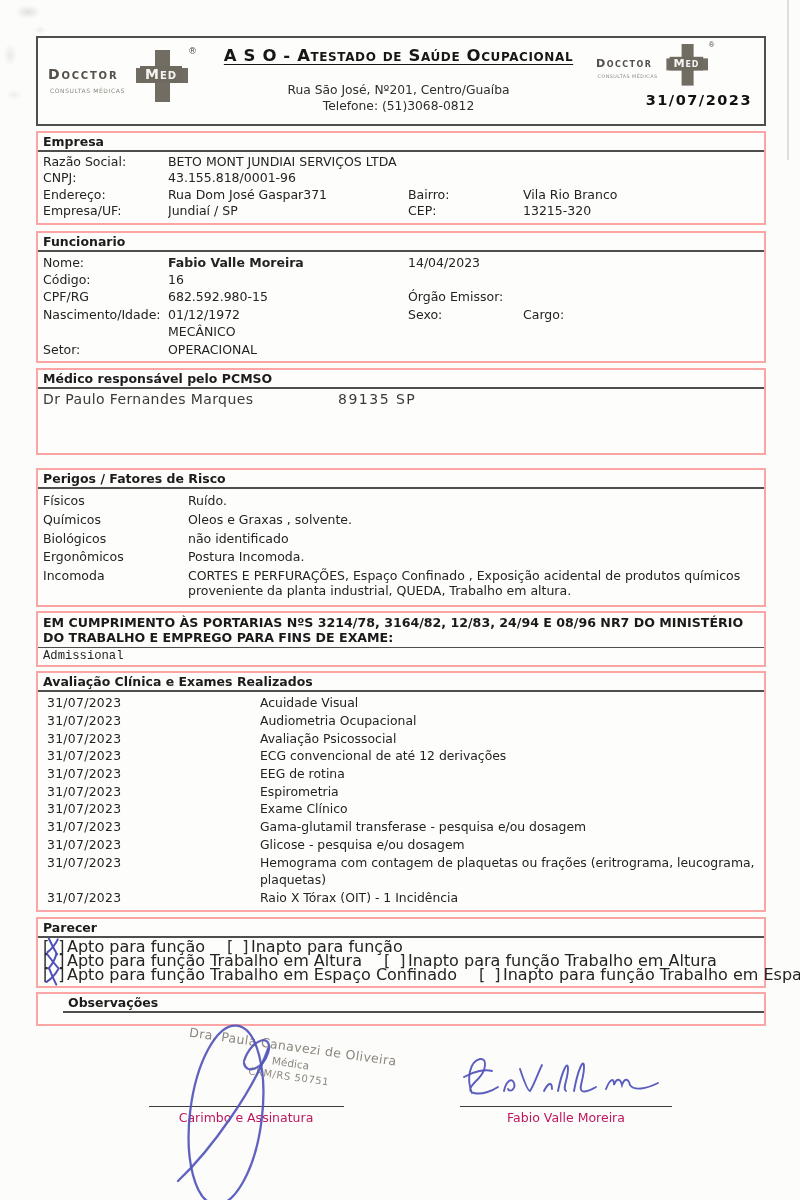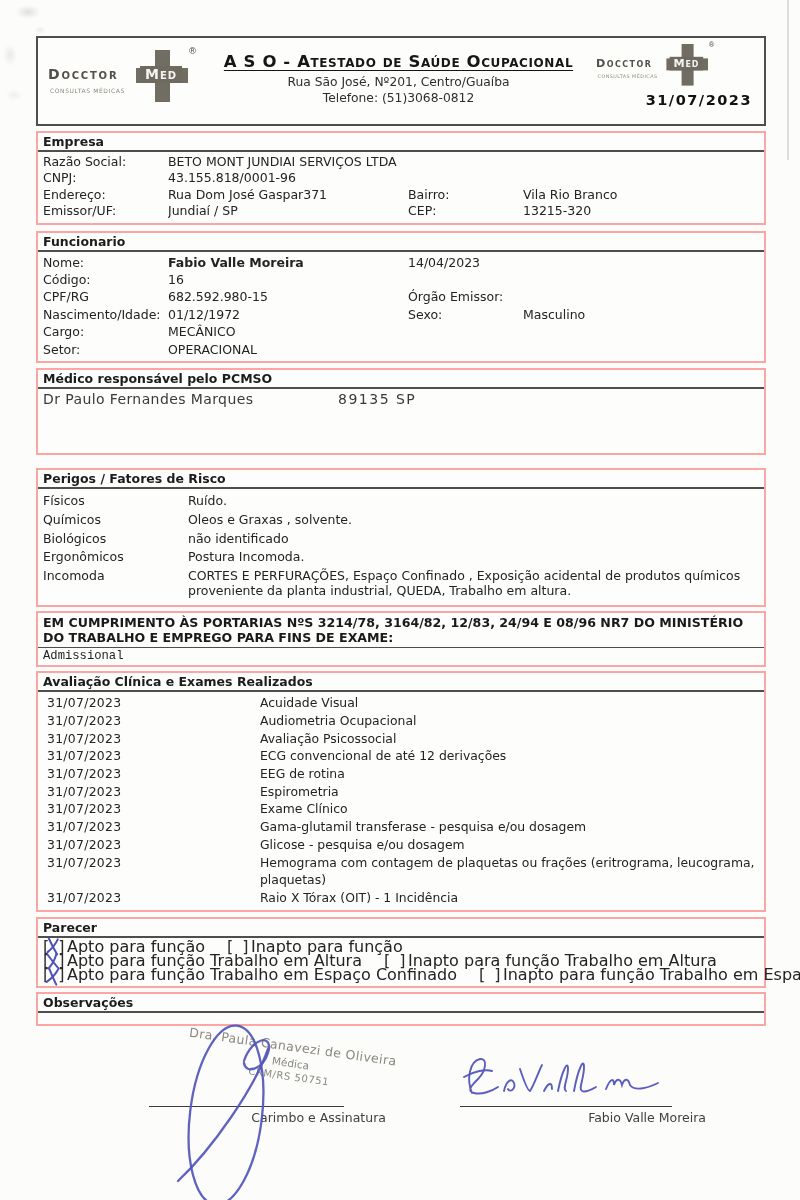--- a/index.html
+++ b/index.html
@@ -18,24 +18,24 @@
   .artifact-edge { position:absolute; right:11px; top:0; width:2px; height:160px; background:#dededa; }
 
   .doc { position:absolute; left:36px; top:36px; width:730px; }
 
   
   .sec { border:2px solid #fca5a5; background:#fdfdfc; margin-bottom:5px; }
   .sec-h { font-weight:bold; font-size:12.5px; padding:1px 5px; border-bottom:2px solid #4e4e4e; color:#1c1c1c; }
 
   
   .hdr { position:relative; height:90px; border:2px solid #4e4e4e; margin-bottom:5px; background:#fdfdfc; }
-  .hdr-center { position:absolute; left:170px; right:175px; top:14px; text-align:center; }
+  .hdr-center { position:absolute; left:170px; right:175px; top:8px; text-align:center; }
   .hdr-title { font-size:16.5px; font-weight:bold; font-variant:small-caps; letter-spacing:.6px;
     text-decoration:underline; text-underline-offset:3px; color:#161616; }
-  .hdr-addr { margin-top:3px; font-size:12.3px; line-height:16px; color:#2e2e2e; }
+  .hdr-addr { margin-top:17px; font-size:12.3px; line-height:16px; color:#2e2e2e; }
   .hdr-date { position:absolute; right:12px; top:54px; font-size:14.5px; font-weight:bold; letter-spacing:1.5px; color:#111; }
 
   
   .logo { position:relative; width:150px; height:55px; }
   .logo-left { position:absolute; left:10px; top:12px; }
   .logo-right-wrap { position:absolute; right:48px; top:6px; transform:scale(.80); transform-origin:top right; }
   .logo-cross { position:absolute; left:88px; top:0; width:52px; height:52px; }
   .logo-cross:before { content:""; position:absolute; left:19px; top:0; width:15px; height:52px; background:#716d63; }
   .logo-cross:after { content:""; position:absolute; left:0; top:18px; width:52px; height:15px; background:#716d63; }
   .logo-name { position:absolute; left:0; top:16px; font-variant:small-caps; font-weight:bold;
@@ -93,21 +93,21 @@
   .stamp { position:absolute; left:120px; top:8px; width:270px; text-align:center;
     transform:rotate(8deg); color:#8b877d; }
   .stamp-l1 { font-size:12.5px; letter-spacing:.4px; }
   .stamp-l2 { font-size:10.5px; margin-top:3px; }
   .stamp-l3 { font-size:10px; margin-top:2px; letter-spacing:.6px; }
   .sig-left { position:absolute; left:70px; top:0; width:280px; text-align:center; }
   .sig-right { position:absolute; left:390px; top:0; width:280px; text-align:center; }
   .sig-line { border-top:1.5px solid #3c3c3c; margin:75px auto 0 auto; }
   .sig-left .sig-line { width:195px; }
   .sig-right .sig-line { width:212px; }
-  .sig-label { font-size:12.5px; margin-top:3px; color:#404040;text-align:right; }
+  .sig-label { font-size:12.5px; margin-top:3px; color:#be185d; }
   .pen { position:absolute; pointer-events:none; }
   .pen path, .pen ellipse { stroke:#5355bb; fill:none; stroke-linecap:round; }
   .pen-flourish { left:120px; top:-12px; width:150px; height:200px; }
   .pen-flourish path, .pen-flourish ellipse { stroke-width:2.3; opacity:.92; }
   .pen-sign { left:422px; top:18px; width:215px; height:60px; }
   .pen-sign path { stroke-width:1.9; opacity:.95; }
 </style>
 </head>
 <body>
 
@@ -149,21 +149,21 @@
       <div class="sec-h">Empresa</div>
       <div class="g4">
         <span>Razão Social:</span>
         <span class="span3">BETO MONT JUNDIAI SERVIÇOS LTDA</span>
         <span>CNPJ:</span>
         <span class="span3">43.155.818/0001-96</span>
         <span>Endereço:</span>
         <span>Rua Dom José Gaspar371</span>
         <span>Bairro:</span>
         <span>Vila Rio Branco</span>
-        <span>Emissor/UF:</span>
+        <span>Empresa/UF:</span>
         <span>Jundiaí / SP</span>
         <span>CEP:</span>
         <span>13215-320</span>
       </div>
     </div>
 
     <div class="sec fun">
       <div class="sec-h">Funcionario</div>
       <div class="g4">
         <span>Nome:</span>
@@ -171,21 +171,20 @@
         <span style="grid-column:3/5;">14/04/2023</span>
         <span>Código:</span>
         <span class="span3">16</span>
         <span>CPF/RG</span>
         <span>682.592.980-15</span>
         <span>Órgão Emissor:</span>
         <span></span>
         <span>Nascimento/Idade:</span>
         <span>01/12/1972</span>
         <span>Sexo:</span>
-        <span>Masculino</span>
         <span>Cargo:</span>
         <span class="span3">MECÂNICO</span>
         <span>Setor:</span>
         <span class="span3">OPERACIONAL</span>
       </div>
     </div>
 
     <div class="sec" style="margin-bottom:13px;">
       <div class="sec-h">Médico responsável pelo PCMSO</div>
       <div class="medico-body">
@@ -314,21 +313,21 @@
           <div class="parecer-row">
             <span class="cb"><span class="br">[</span><span class="br">]</span><svg class="mark" viewBox="0 0 17 19">
                 <path d="M3 2 C 6 7, 10 13, 13 17"></path>
                 <path d="M12 2 C 10 8, 6 13, 3 16"></path>
               </svg></span><span class="cb-label">Apto para função Trabalho em Espaço Confinado</span><span class="cb inapto-gap"><span class="br">[</span><span class="br">]</span></span><span class="cb-label">Inapto para função Trabalho em Espaço Confinado</span>
           </div>
 
       </div>
     </div>
 
-    <div class="sec" style="margin-bottom:0;">
+    <div class="sec" style="margin-bottom:0;padding-left:25px;">
       <div class="sec-h">Observações</div>
       <div class="obs-body"></div>
     </div>
 
     <div class="sigs">
       <div class="stamp">
         <div class="stamp-l1">Dra. Paula Canavezi de Oliveira</div>
         <div class="stamp-l2">Médica</div>
         <div class="stamp-l3">CRM/RS 50751</div>
       </div>

